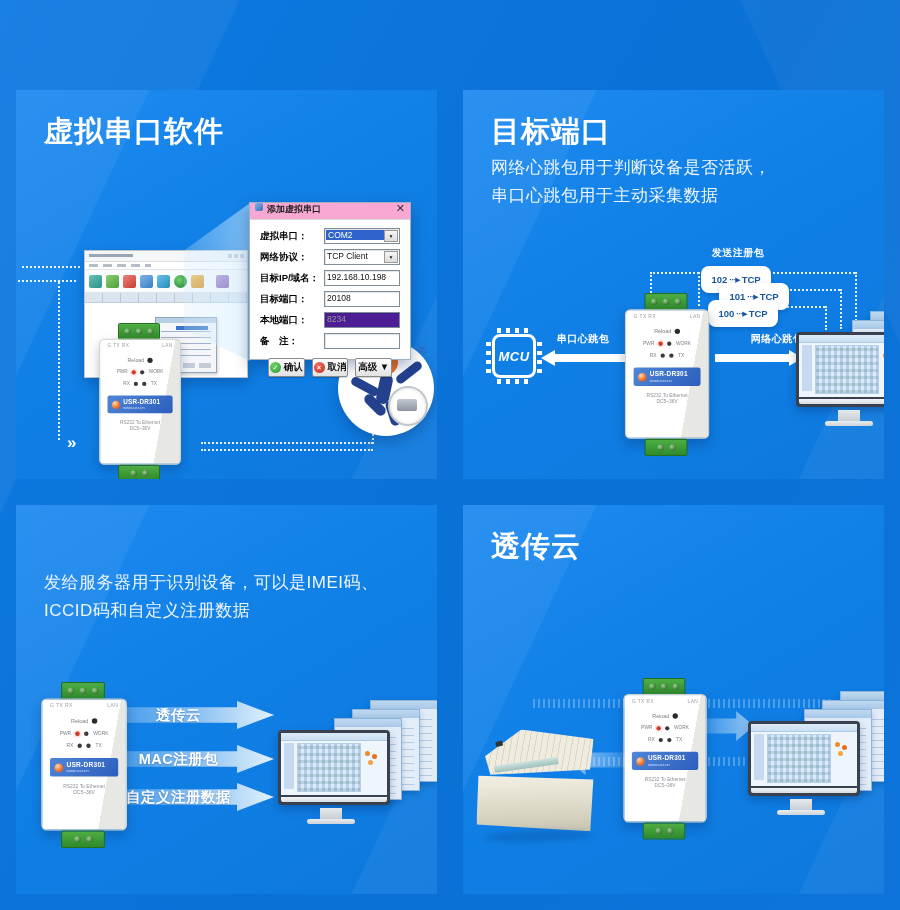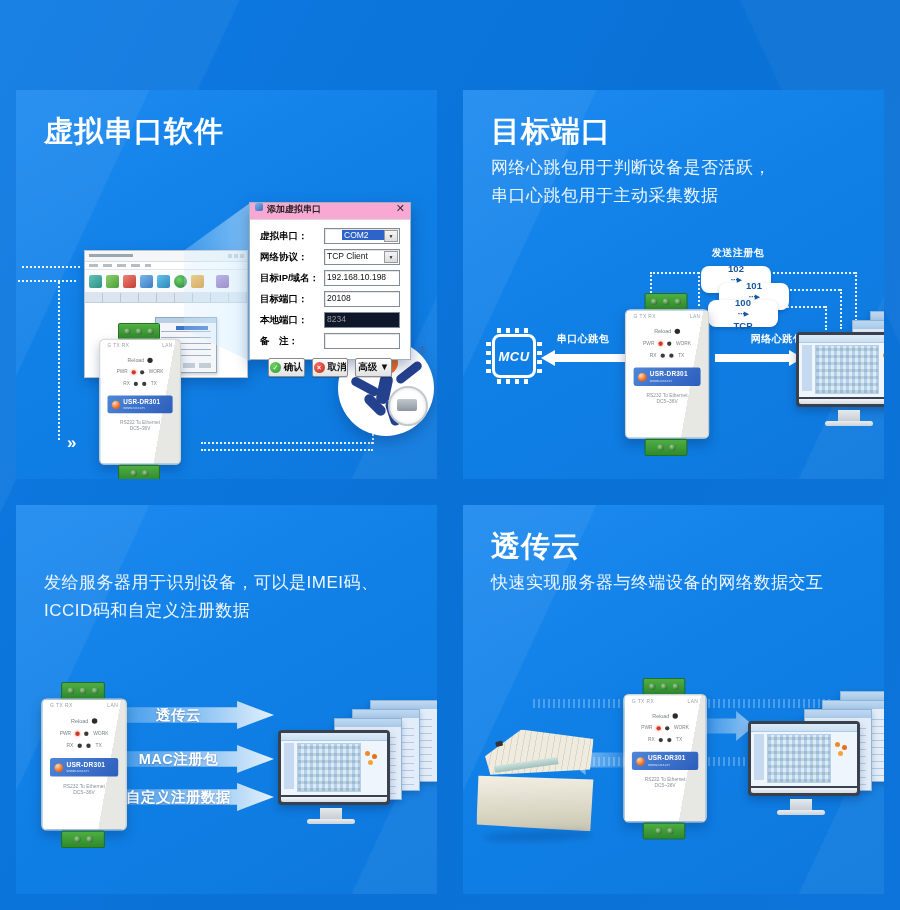--- a/index.html
+++ b/index.html
@@ -118,24 +118,24 @@
   .vdlg-tb{display:flex;height:16px;padding:0 5px;border-bottom:1px solid #d8d8d8;background:#f9a8d4;}
   .vdlg-ico{width:8px;height:8px;border-radius:2px;background:linear-gradient(140deg,#7fb3e8,#3a6fc0);margin-right:4px;flex:none;}
   .vdlg-title{flex:1;font-size:9px;font-weight:700;color:#222;}
   .vdlg-x{font-size:11px;color:#333;line-height:1;cursor:default;}
   .vbody{padding:8px 10px 0;}
   .vrow{display:flex;align-items:center;margin-bottom:5px;}
   .vlabel{width:64px;font-size:9.5px;font-weight:700;color:#000;flex:none;}
   .vctl{position:relative;flex:1;height:14px;background:#fff;border:1px solid #7f8c99;box-shadow:inset 1px 1px 0 rgba(0,0,0,.1);}
   .vctl .val{display:block;font-size:8.5px;line-height:12px;padding-left:2px;color:#111;white-space:nowrap;overflow:hidden;}
   .sel .val{margin-right:14px;}
-  .sel.active .val{background:#2e63c9;color:#fff;margin:1px 14px 1px 17px;line-height:10px;}
+  .sel.active .val{background:#2e63c9;color:#fff;margin:1px 14px 1px 1px;line-height:10px;}
   .dd{position:absolute;right:1px;top:1px;bottom:1px;width:12px;display:flex;align-items:center;justify-content:center;
     background:linear-gradient(#f5f5f5,#dcdcdc);border:1px solid #9a9a9a;font-size:5px;color:#222;}
-  .dis{background:#0f172a;} .dis .val{color:#9a9a9a;}
+  .dis{background:#4c1d95;} .dis .val{color:#9a9a9a;}
   .vbtns{display:flex;gap:7px;margin:9px 8px 6px;}
   .vbtn{flex:1;height:19px;display:flex;align-items:center;justify-content:center;gap:3px;
     background:linear-gradient(#fefefe,#e2e2e2);border:1px solid #8b8b8b;border-radius:2px;
     font-size:9.5px;font-weight:700;color:#111;box-shadow:0 1px 0 rgba(0,0,0,.15);padding:0;font-family:inherit;}
   .cico{width:11px;height:11px;border-radius:50%;display:flex;align-items:center;justify-content:center;color:#fff;font-size:7px;flex:none;}
   .okc{background:radial-gradient(circle at 35% 30%,#6ed15e,#2f9e3a);}
   .noc{background:radial-gradient(circle at 35% 30%,#ef6f5e,#c22d22);}
 
   
   .usrlogo{position:absolute;left:322px;top:250px;width:96px;height:96px;border-radius:50%;background:#fff;
@@ -160,21 +160,21 @@
   .pinb{position:absolute;bottom:0;left:11px;right:11px;height:5px;background:repeating-linear-gradient(90deg,#fff 0 4px,transparent 4px 9px);}
   .pinl{position:absolute;left:0;top:11px;bottom:11px;width:5px;background:repeating-linear-gradient(0deg,#fff 0 4px,transparent 4px 9px);}
   .pinr{position:absolute;right:0;top:11px;bottom:11px;width:5px;background:repeating-linear-gradient(0deg,#fff 0 4px,transparent 4px 9px);}
   .flowlabel{position:absolute;color:#fff;font-size:10px;font-weight:700;text-align:center;letter-spacing:.5px;}
   .sarrow{position:absolute;height:16px;}
   .sarrow .bar{position:absolute;top:4px;height:8px;background:#fff;}
   .sarrow .hd{position:absolute;top:0;width:0;height:0;border-top:8px solid transparent;border-bottom:8px solid transparent;}
   .al .bar{left:13px;right:0;} .al .hd{left:0;border-right:14px solid #fff;}
   .ar .bar{left:0;right:13px;} .ar .hd{right:0;border-left:14px solid #fff;}
   .pill{position:absolute;width:70px;height:27px;border-radius:8px;background:#fff;display:flex;align-items:center;justify-content:center;gap:2px;
-    box-shadow:0 2px 4px rgba(6,50,120,.3);color:#16569e;font-weight:700;font-size:9.5px;z-index:3;flex-direction:column;}
+    box-shadow:0 2px 4px rgba(6,50,120,.3);color:#16569e;font-weight:700;font-size:9.5px;z-index:3;}
   .pill .pg{font-size:7px;letter-spacing:-1px;}
 
   
   .beam{position:absolute;width:154px;height:28px;
     clip-path:polygon(0 22%,76% 22%,76% 0,100% 50%,76% 100%,76% 78%,0 78%);
     background:linear-gradient(90deg,rgba(255,255,255,.22) 0%,rgba(255,255,255,.55) 55%,rgba(238,248,255,.95) 100%);}
   .beam span{position:absolute;left:0;top:0;width:76%;height:100%;display:flex;align-items:center;justify-content:center;
     color:#fff;font-size:14.5px;font-weight:700;letter-spacing:.5px;text-shadow:0 1px 2px rgba(15,60,130,.4);}
 
   
@@ -545,21 +545,20 @@
         </div>
         <div class="mchin"></div>
       </div>
       <div class="mstand"></div>
       <div class="mbase"></div>
     </div>
   </section>
 
   <section class="card">
     <h2 class="ctitle">透传云</h2>
-    <p class="csub s1">快速实现服务器与终端设备的网络数据交互</p>
 
     <div class="stream" style="left:70px;top:194px;width:300px;"></div>
     <div class="stream" style="left:60px;top:252px;width:310px;"></div>
 
     <div class="ghost gr" style="left:235px;top:206px;width:56px;"></div>
     <div class="ghost gl" style="left:104px;top:240px;width:58px;"></div>
 
     <div class="printer">
       <div class="pfront"></div>
       <div class="plid"></div>

